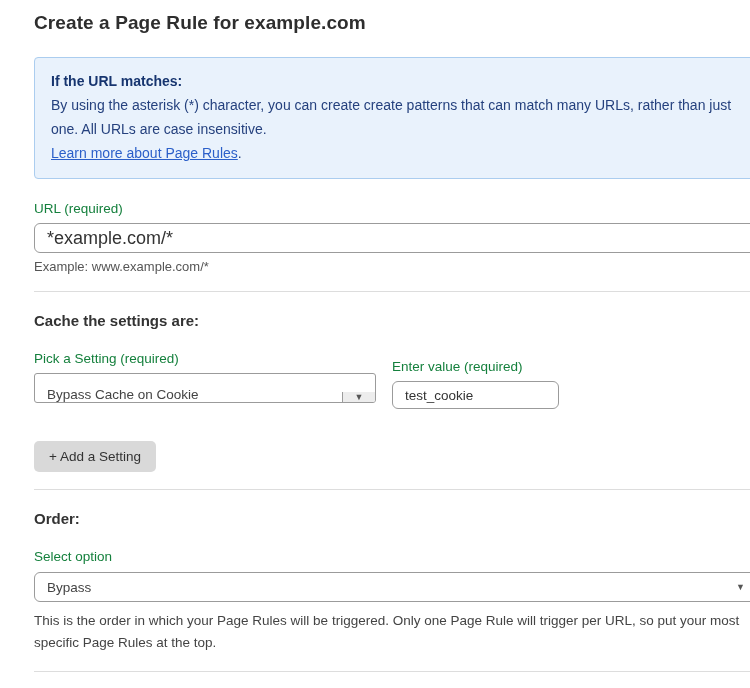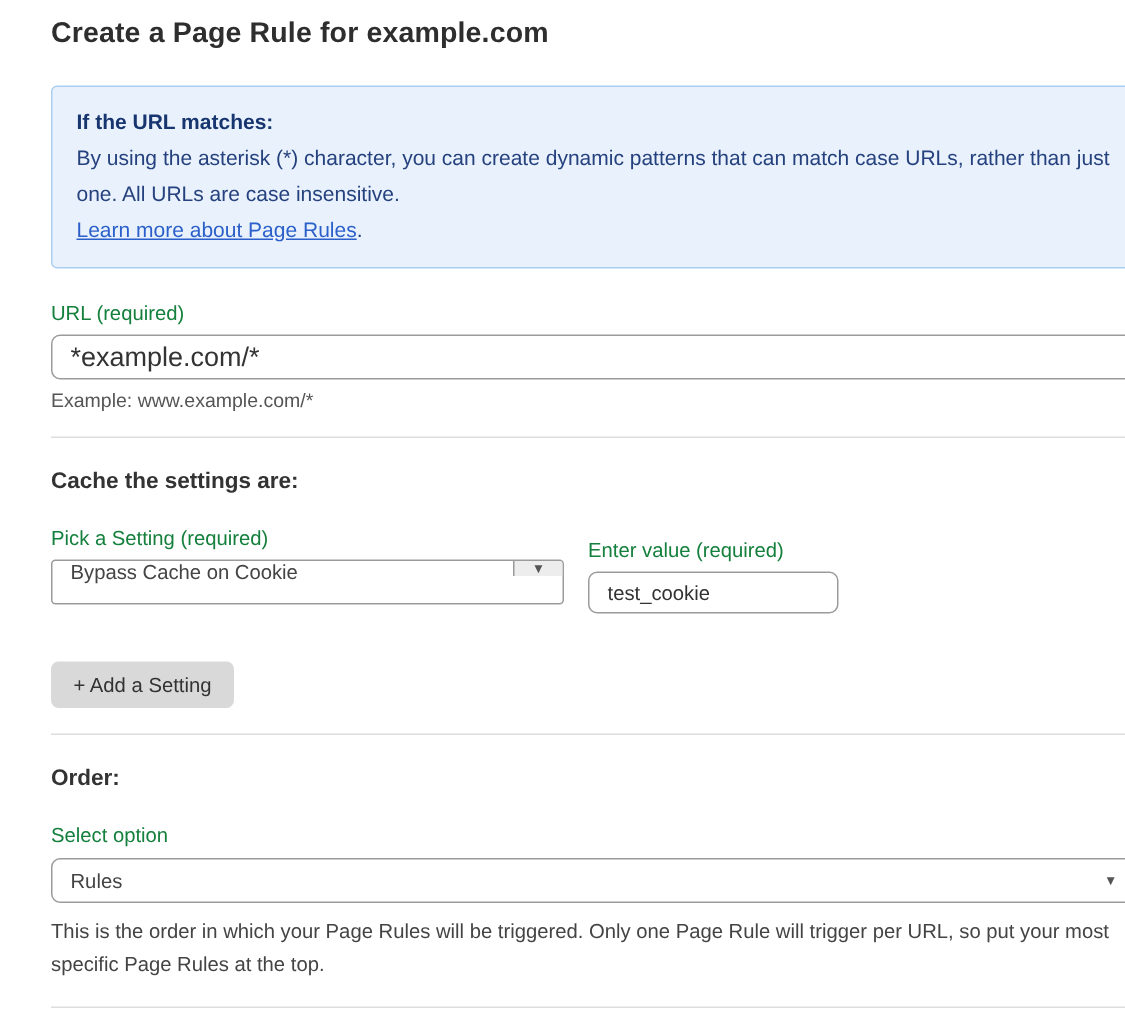--- a/index.html
+++ b/index.html
@@ -81,21 +81,21 @@
     align-items: flex-start;
   }
   .setting-col { width: 342px; }
   .value-col { margin-left: 16px; margin-top: 8px; }
   .select-box {
     margin-top: 7px;
     height: 30px;
     border: 1px solid #9b9b9b;
     border-radius: 3px;
     display: flex;
-    align-items: flex-start;
+    align-items: flex-end;
     background: #fff;
     cursor: pointer;
     overflow: hidden;
   }
   .select-box .select-text {
     flex: 1;
     display: flex;
     align-items: center;
     padding: 0 12px;
     font-size: 13.5px;
@@ -170,21 +170,21 @@
 </style>
 </head>
 <body>
 
 <div class="page">
 
   <h1 class="title">Create a Page Rule for example.com</h1>
 
   <div class="info-box">
     <div class="info-heading">If the URL matches:</div>
-    <div class="info-body">By using the asterisk (*) character, you can create dynamic patterns that can match case URLs, rather than just one. All URLs are case insensitive.</div>
+    <div class="info-body">By using the asterisk (*) character, you can create create patterns that can match many URLs, rather than just one. All URLs are case insensitive.</div>
     <div><span class="info-link">Learn more about Page Rules</span><span>.</span></div>
   </div>
 
   <div class="field-label">URL (required)</div>
   <input class="text-input" type="text" value="*example.com/*" style="">
   <div class="hint">Example: www.example.com/*</div>
 
   <hr class="divider">
 
   <div class="section-heading">Cache the settings are:</div>
@@ -206,21 +206,21 @@
   </div>
 
   <button class="btn btn-gray add-setting-btn">+ Add a Setting</button>
 
   <hr class="divider">
 
   <div class="section-heading">Order:</div>
 
   <div class="field-label">Select option</div>
   <div class="full-select">
-    <div class="full-select-text">Rules</div>
+    <div class="full-select-text">Bypass</div>
     <div class="full-select-arrow">▼</div>
   </div>
   <div class="order-help">This is the order in which your Page Rules will be triggered. Only one Page Rule will trigger per URL, so put your most specific Page Rules at the top.</div>
 
   <hr class="divider">
 
   
 
 </div>
 

